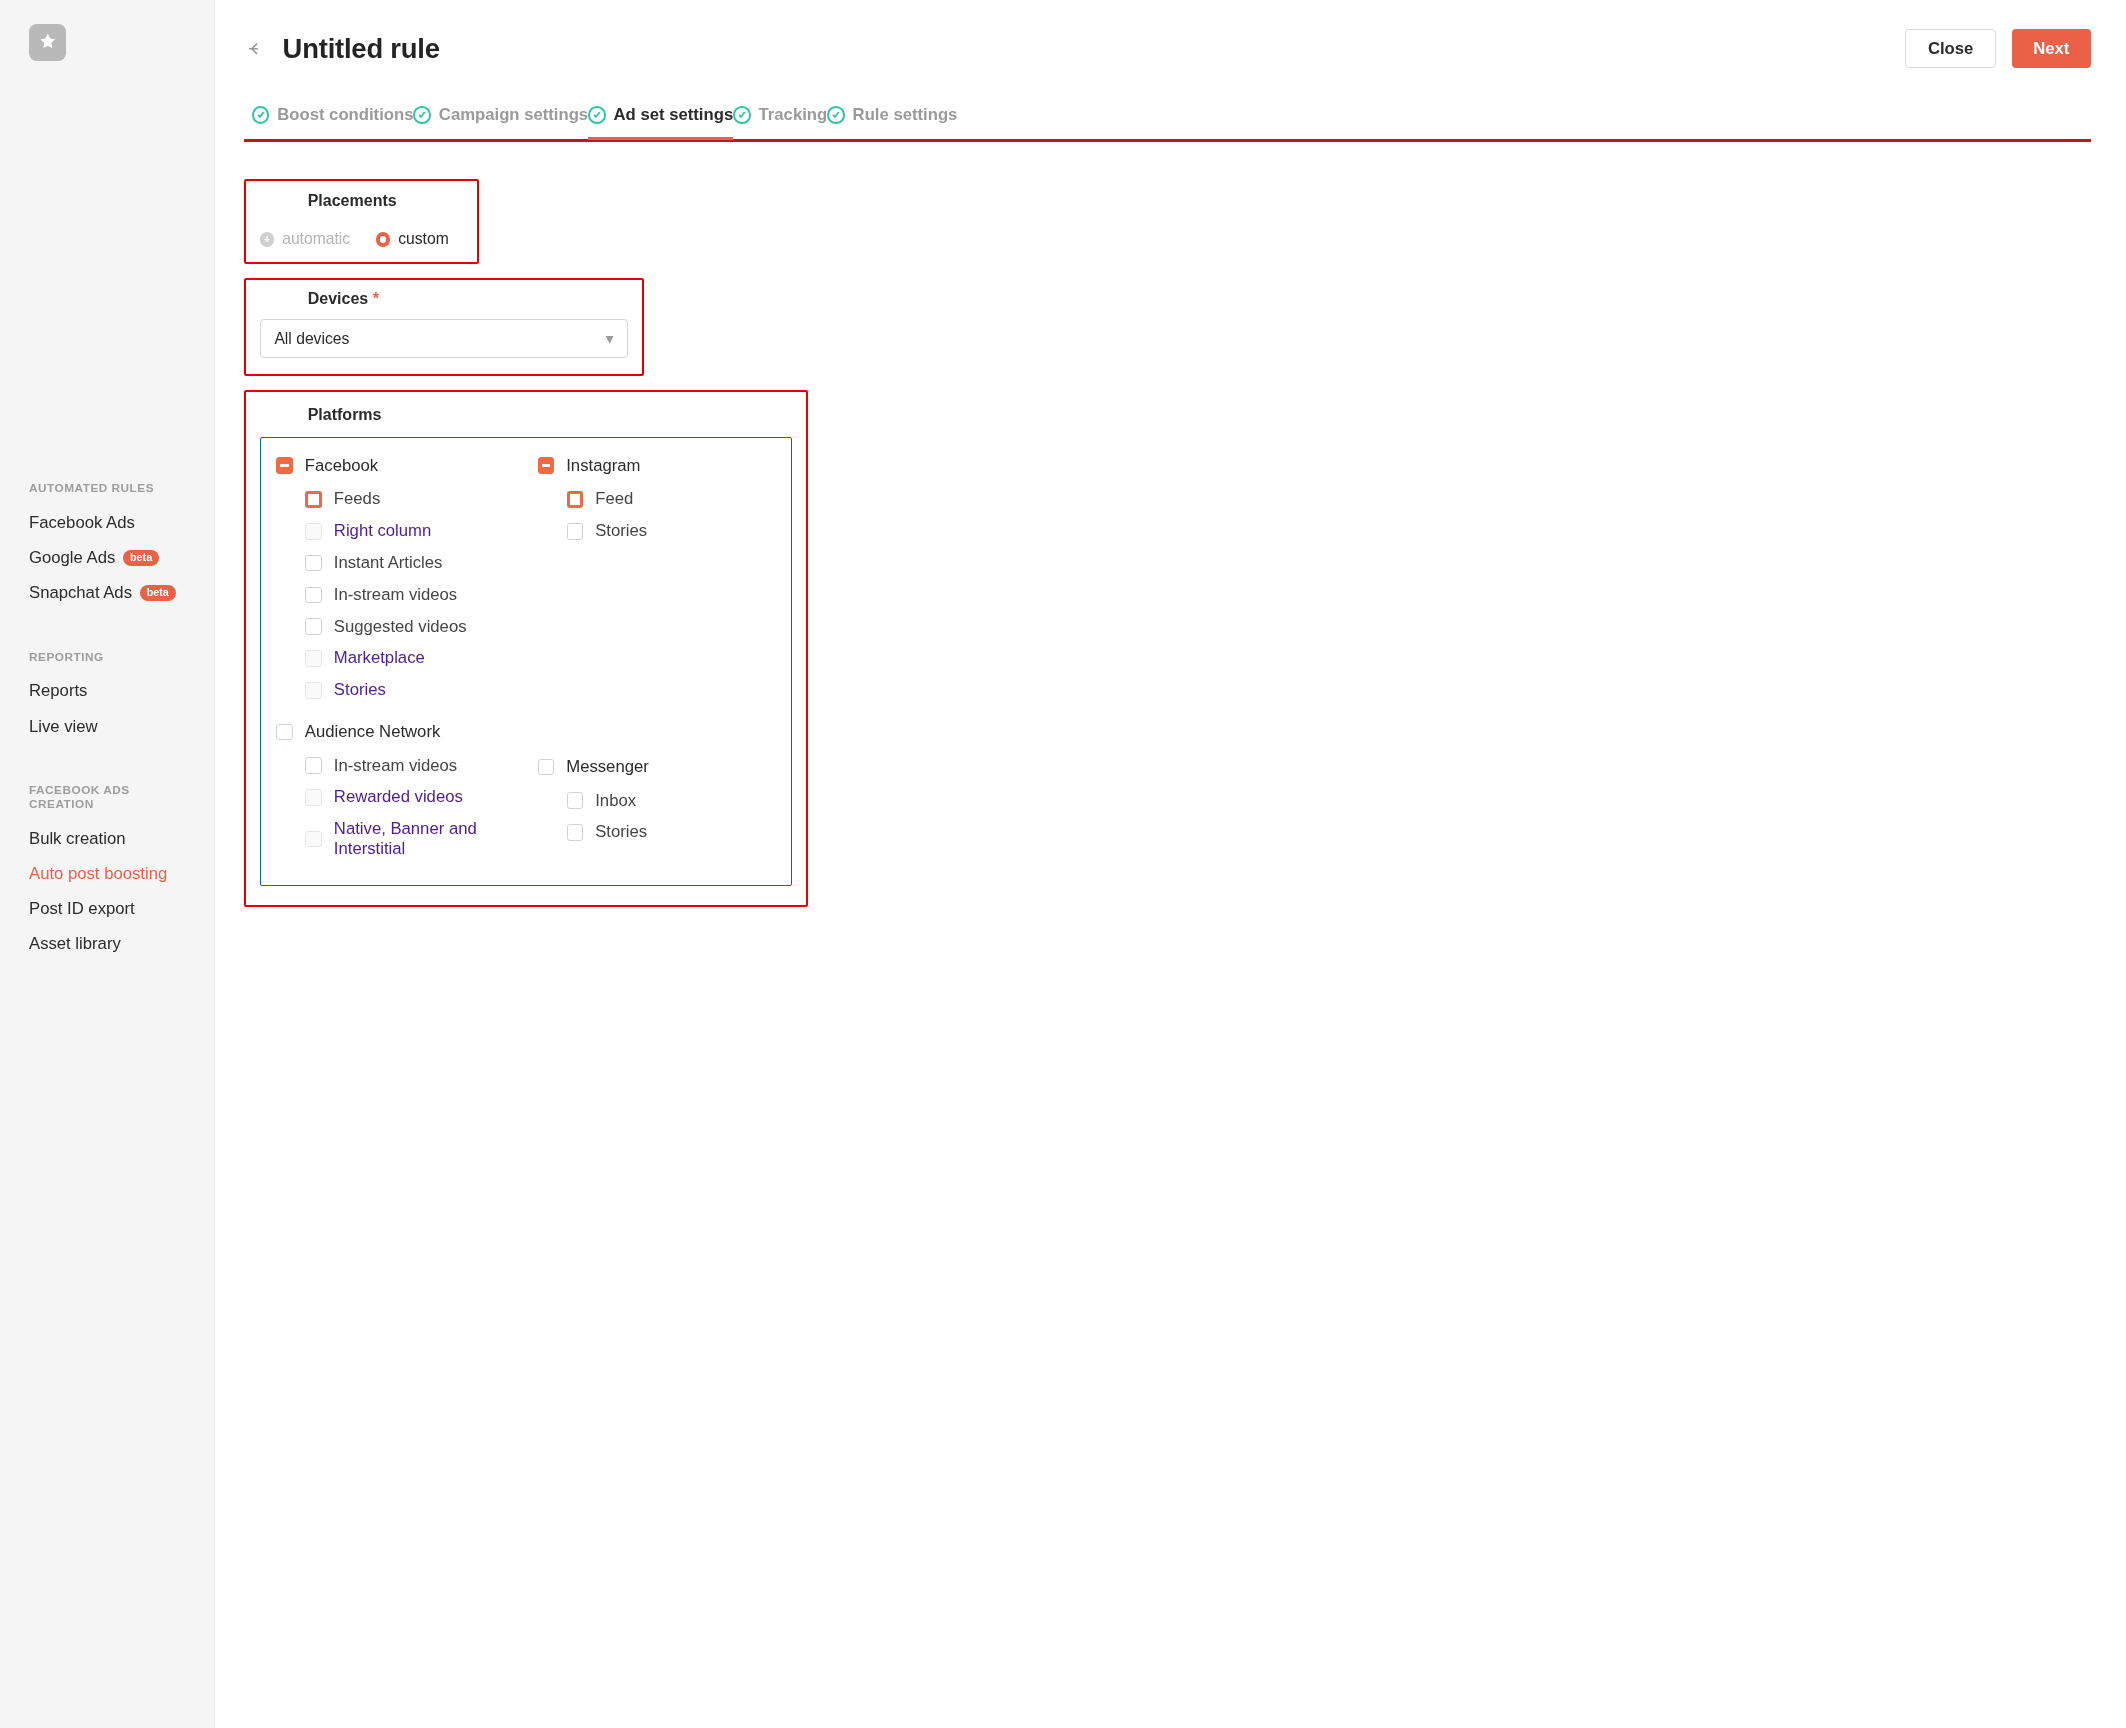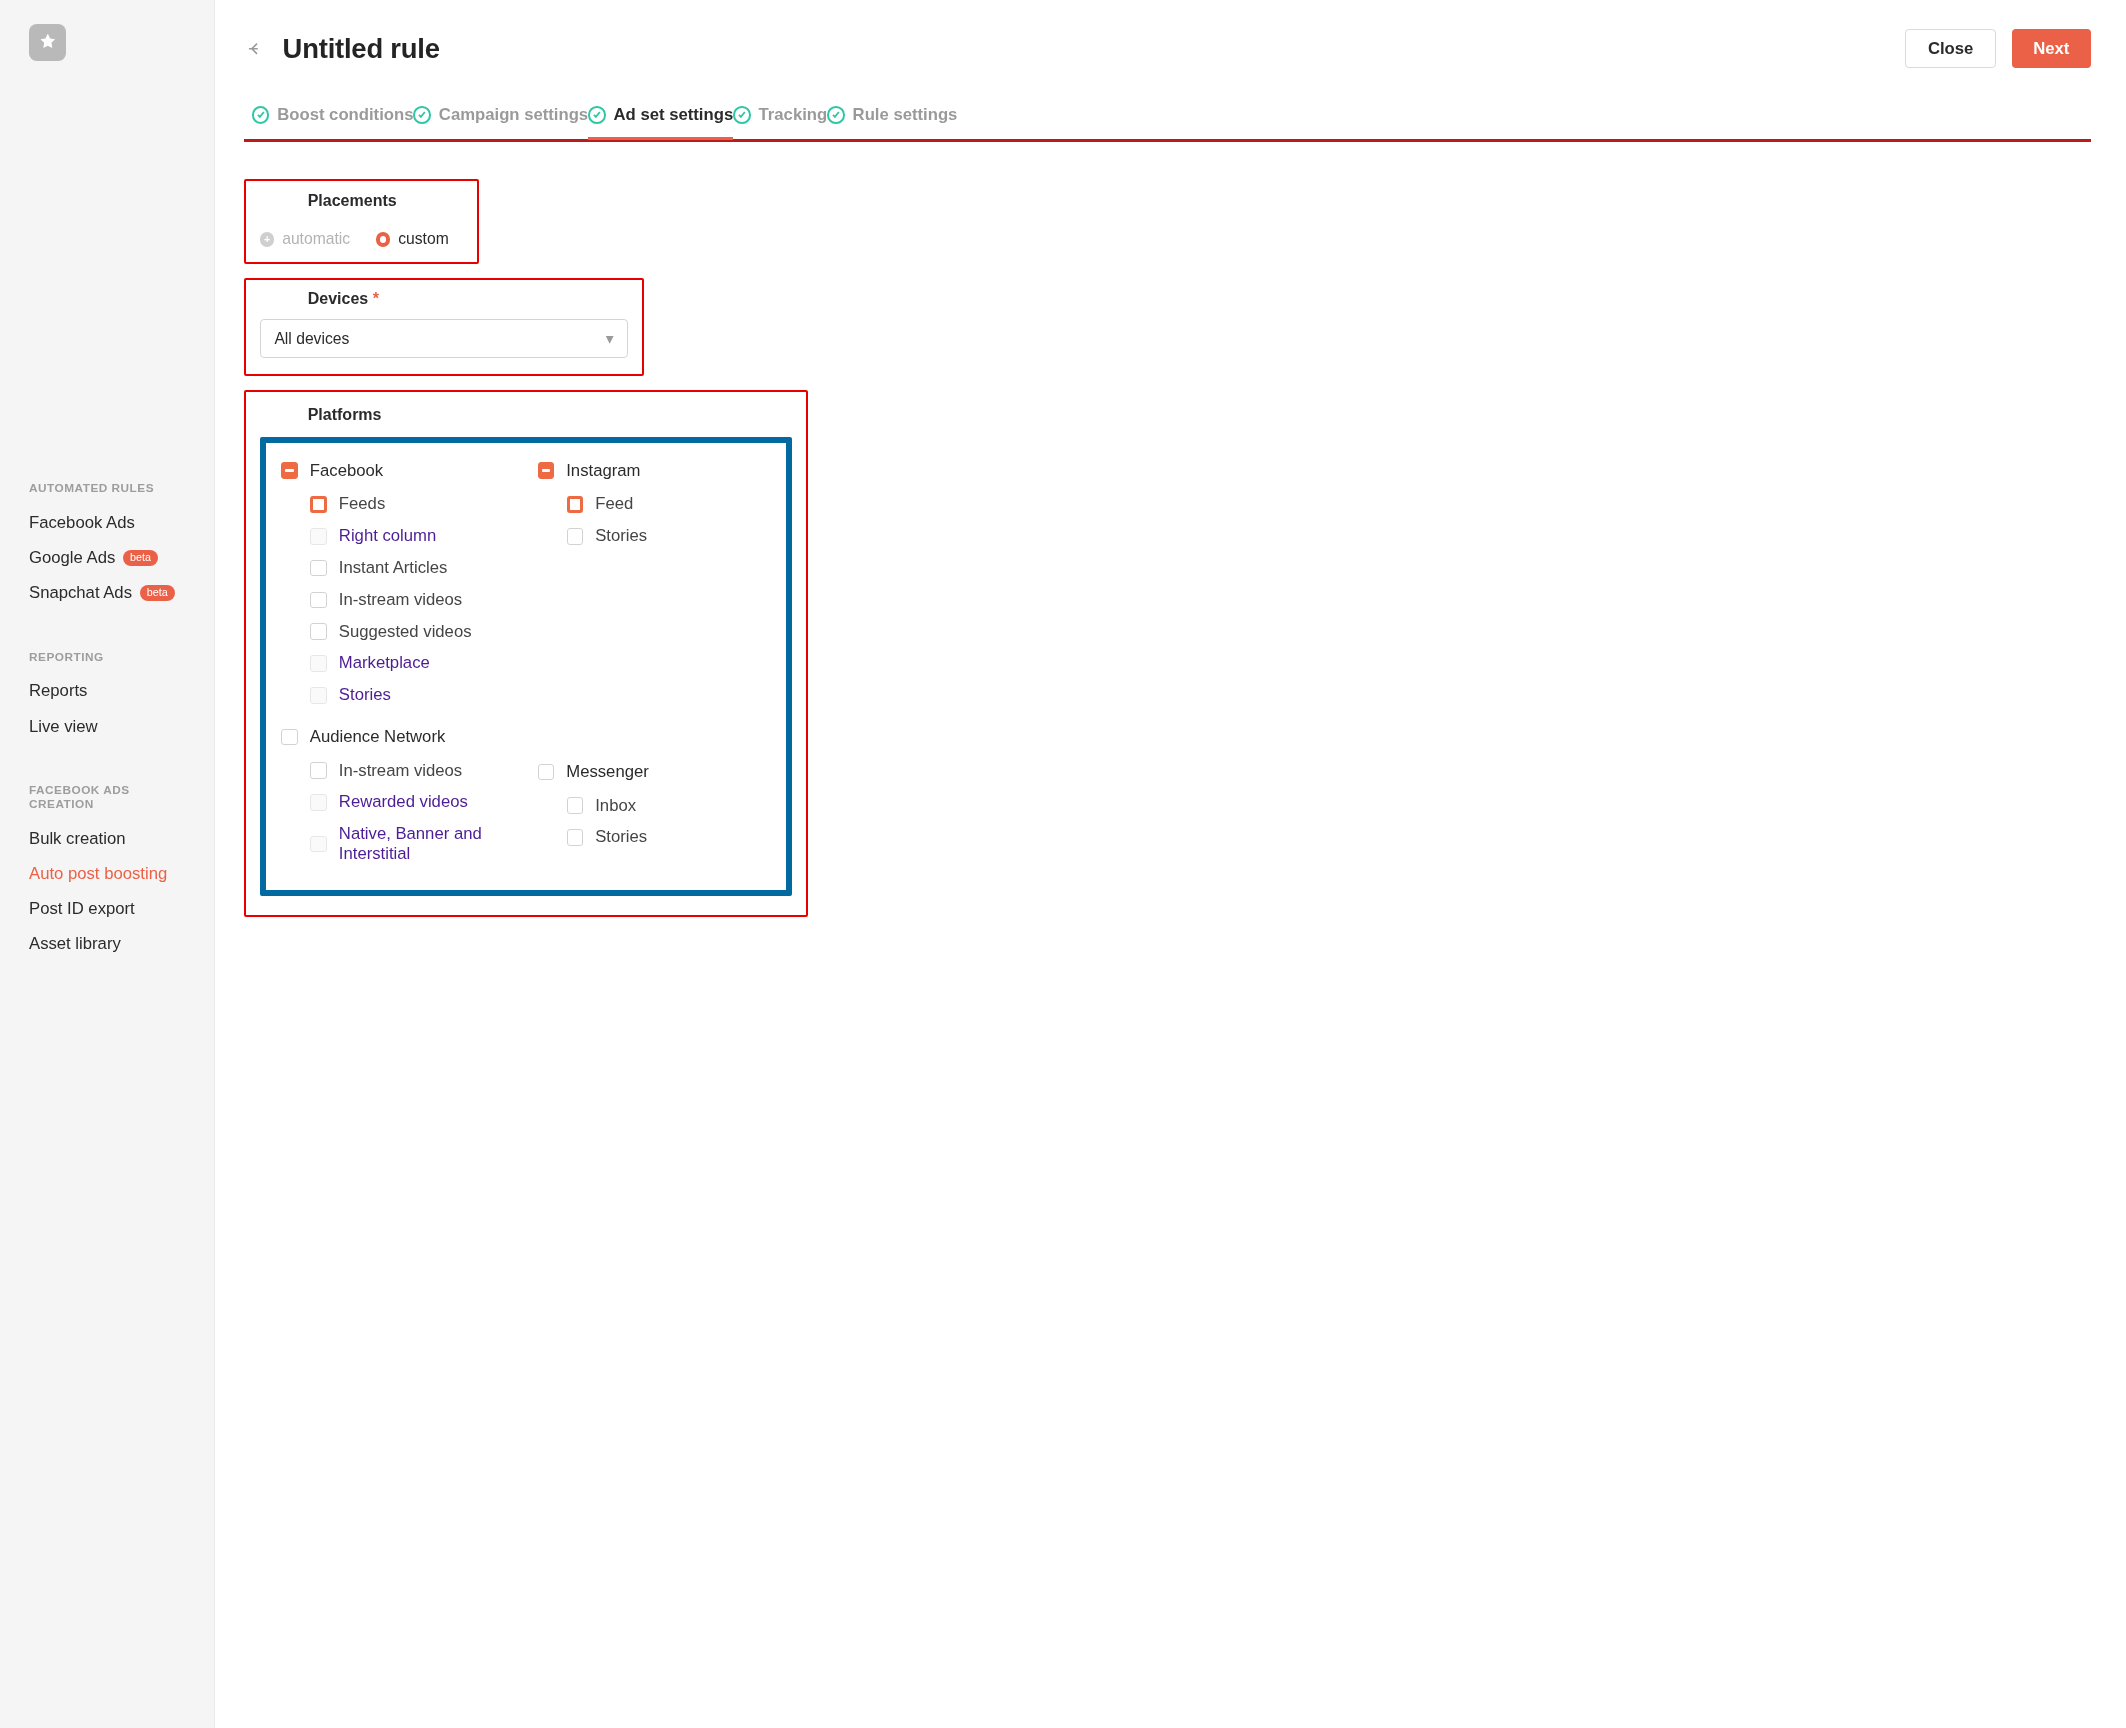--- a/index.html
+++ b/index.html
@@ -7,21 +7,21 @@
   .app { display: flex; min-height: 100vh; }
 
   
   .sidebar { width: 215px; min-width: 215px; background: #f5f5f5; border-right: 1px solid #ebebeb; padding: 0; }
   .sidebar-top { padding: 23.5px 0 0 29px; }
   .sidebar-logo { width: 37px; height: 37px; border-radius: 7.8px; background: #b9b9b9; display: flex; align-items: center; justify-content: center; color: #fff; }
   .sidebar-nav { margin-top: 407px; padding-bottom: 19.6px; }
   .sidebar-section-title { color: #9d9d9d; font-size: 11.8px; letter-spacing: 0.5px; font-weight: 600; padding: 13.7px 29px 9.8px; }
   .sidebar-item { display: flex; align-items: center; gap: 7.8px; padding: 7.8px 29px; color: #2b2b2b; font-size: 16.7px; cursor: pointer; line-height: 19.6px; }
   .sidebar-item.active { color: #eb6147; }
-  .badge { display: inline-flex; align-items: center; justify-content: center; background: #eb6147; color: #fff; font-size: 10.8px; font-weight: 400; border-radius: 8.8px; padding: 1px 6.9px; line-height: 13.7px; }
+  .badge { display: inline-flex; align-items: center; justify-content: center; background: #eb6147; color: #fff; font-size: 10.8px; font-weight: 700; border-radius: 8.8px; padding: 1px 6.9px; line-height: 13.7px; }
   .sidebar-gap { height: 25.5px; }
 
   
   .main { flex: 1; padding: 29px 35px 39px 29px; }
   .page-header { display: flex; align-items: center; justify-content: space-between; margin-bottom: 37px; }
   .page-title-wrap { display: flex; align-items: center; gap: 17px; }
   .back-arrow { width: 21.6px; height: 21.6px; color: #9a9a9a; display: flex; align-items: center; justify-content: center; cursor: pointer; }
   .page-title { font-size: 27.4px; font-weight: 800; color: #242424; letter-spacing: -0.2px; }
   .header-actions { display: flex; gap: 15.7px; }
   .btn { border-radius: 3.9px; font-size: 16.7px; font-weight: 600; height: 39px; padding: 0 21.6px; display: inline-flex; align-items: center; justify-content: center; cursor: pointer; }
@@ -56,21 +56,21 @@
   .radio-dot.off::after { content: "+"; position: absolute; color: #fff; font-size: 10.8px; font-weight: 700; top: 50%; left: 50%; transform: translate(-50%, -52%); }
 
   
   .devices-block { padding: 9.8px 13.7px 15.7px 13.7px; width: 400px; }
   .devices-block .section-title { margin-bottom: 11.8px; }
   .select { width: 100%; height: 39px; border: 1px solid #d4d4d4; border-radius: 3.9px; display: flex; align-items: center; justify-content: space-between; padding: 0 13.7px; cursor: pointer; background: #fff; }
   .select .caret { color: #9a9a9a; }
 
   
   .platforms-block { padding: 13.7px 13.7px 19.6px 13.7px; width: 564px; }
-  .platforms-inner { border: 6px solid #0369a1; border-radius: 2px; padding: 17.6px 15.7px 13.7px; margin-top: 13.7px; }
+  .platforms-inner { border: 1px solid #0369a1; border-radius: 2px; padding: 17.6px 15.7px 13.7px; margin-top: 13.7px; }
   .plat-columns { display: flex; gap: 23.5px; }
   .plat-col { flex: 1; }
   .plat-group { margin-bottom: 21.6px; }
   .plat-header { display: flex; align-items: center; gap: 11.8px; font-size: 16.7px; font-weight: 400; color: #2b2b2b; margin-bottom: 13.7px; }
   .plat-list { padding-left: 29px; }
   .plat-item { display: flex; align-items: center; gap: 11.8px; font-size: 16.7px; margin-bottom: 11.8px; color: #454545; }
   .plat-item.disabled { color: #4c1d95; }
 
   .cb { width: 16.7px; height: 16.7px; border: 1.5px solid #d2d2d2; border-radius: 2.9px; background: #fff; display: inline-flex; align-items: center; justify-content: center; flex: 0 0 16.7px; }
   .cb.indet { background: #ed6a43; border-color: #ed6a43; }

